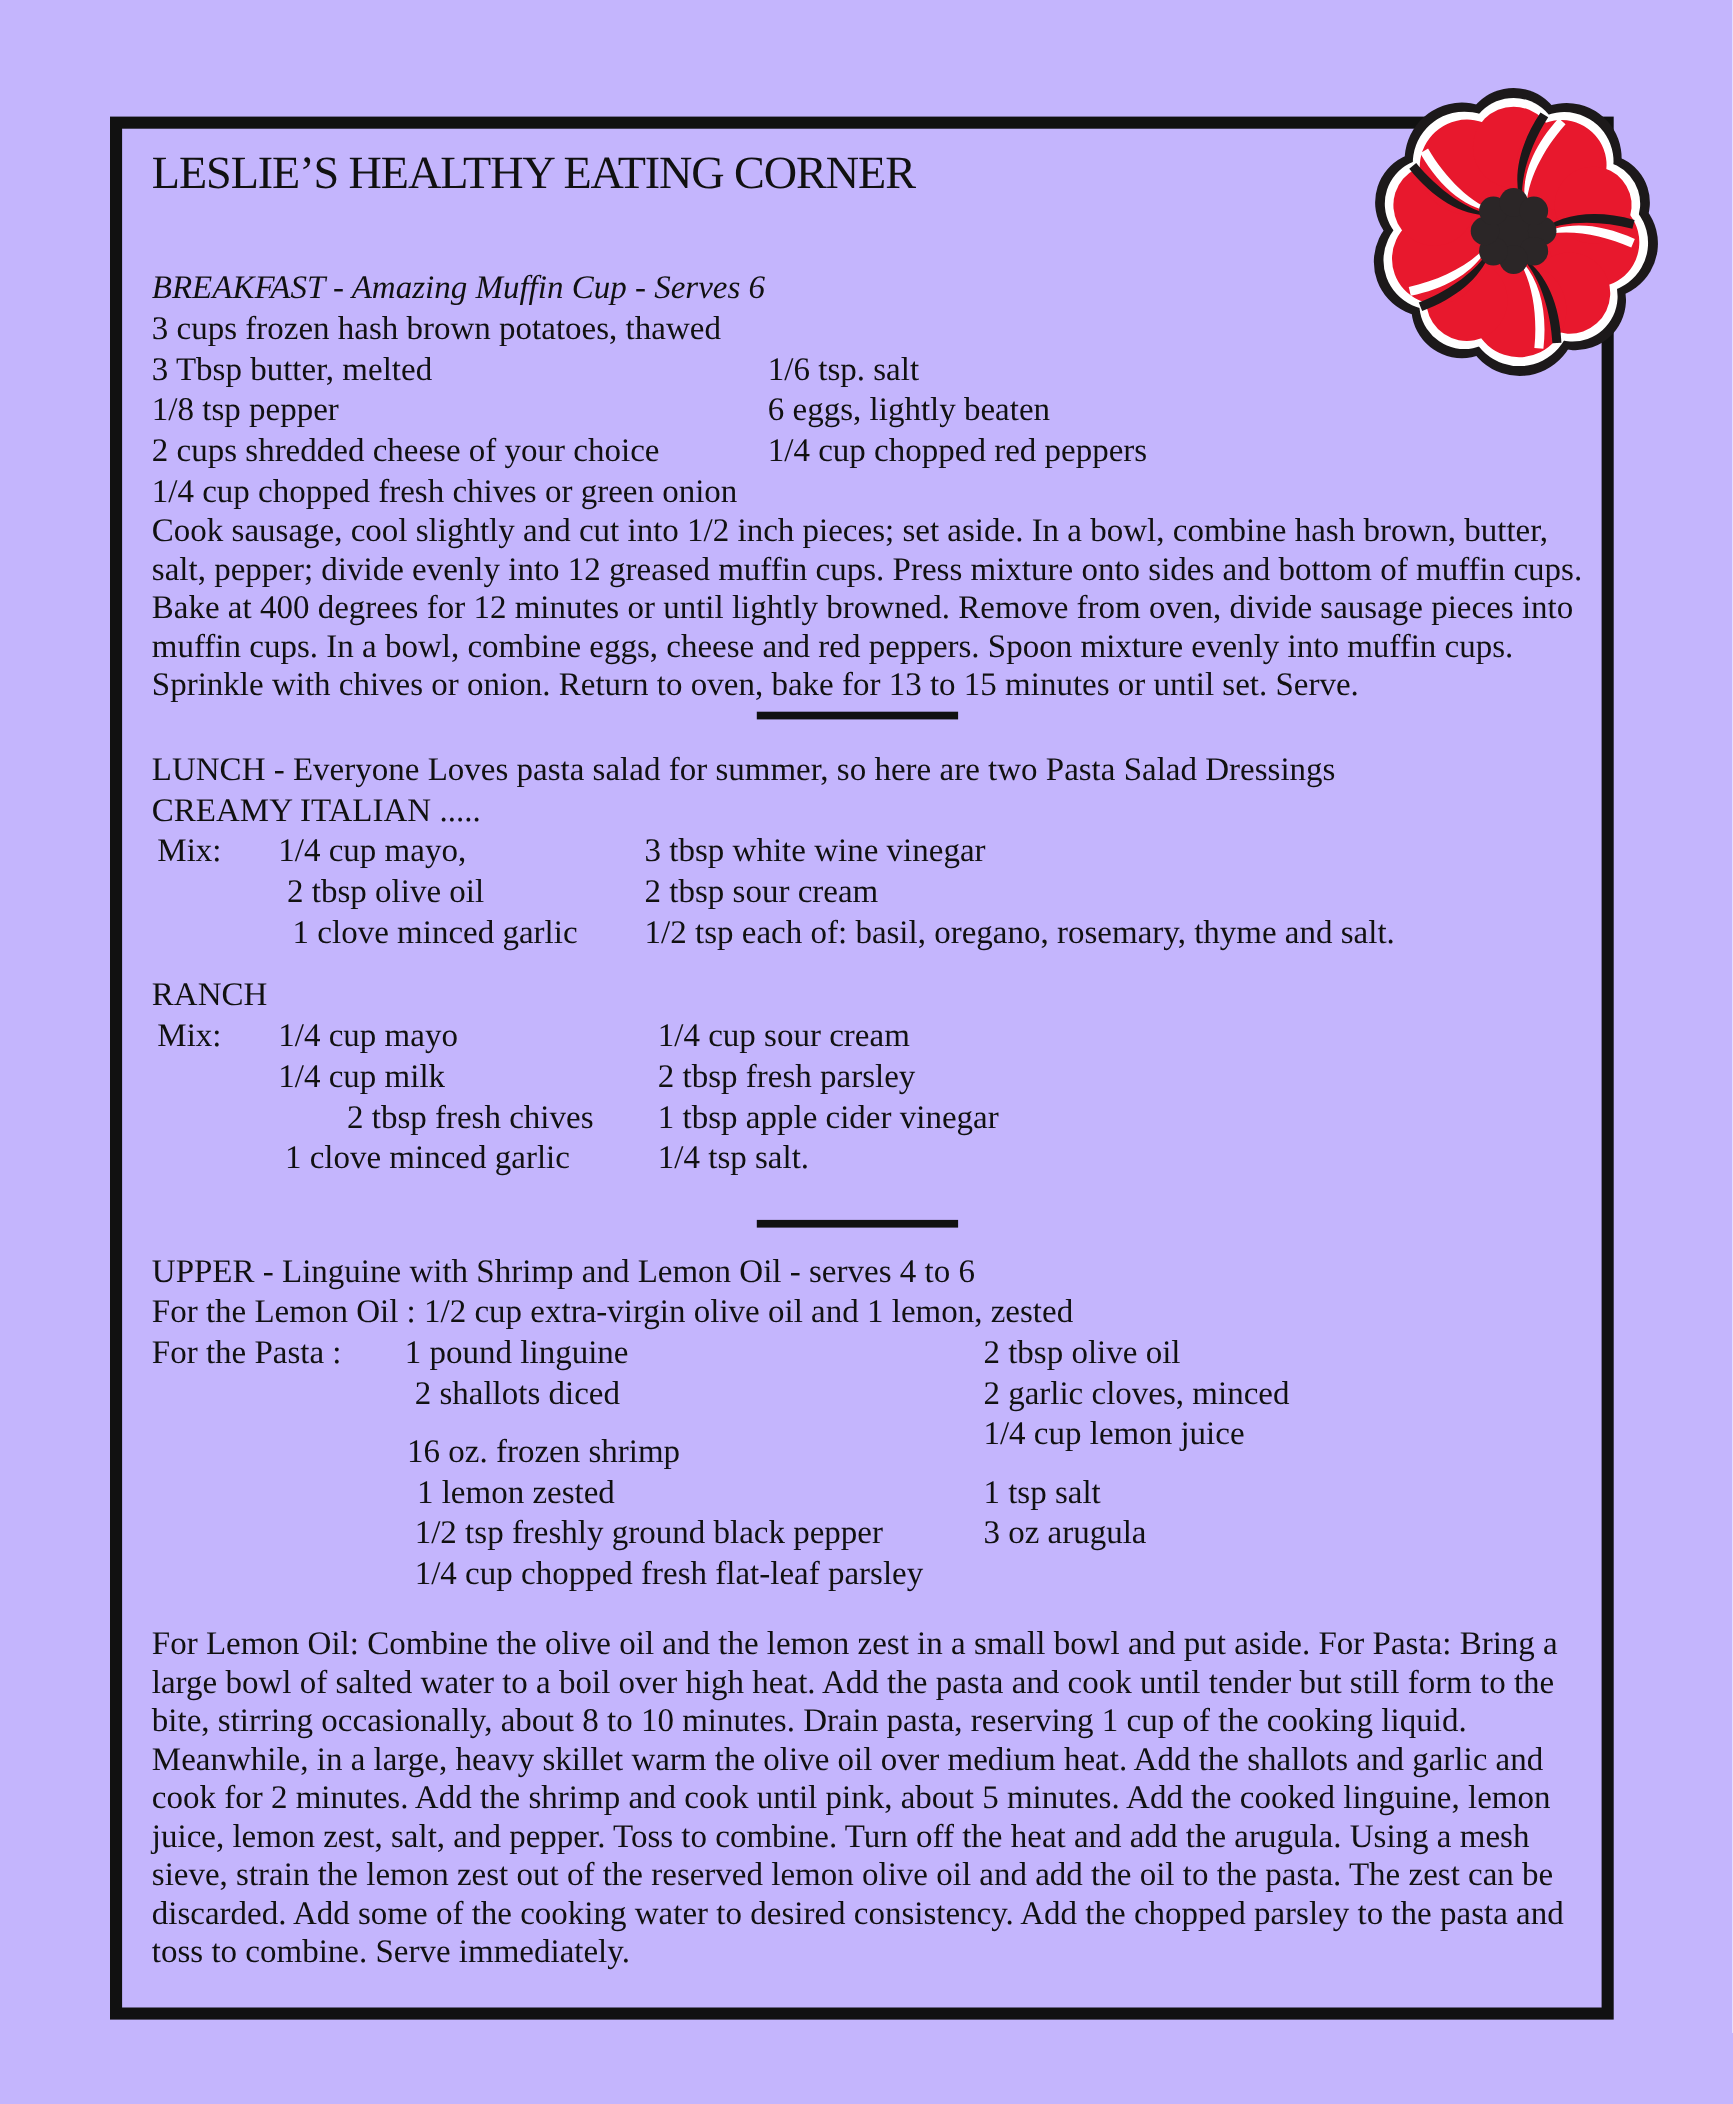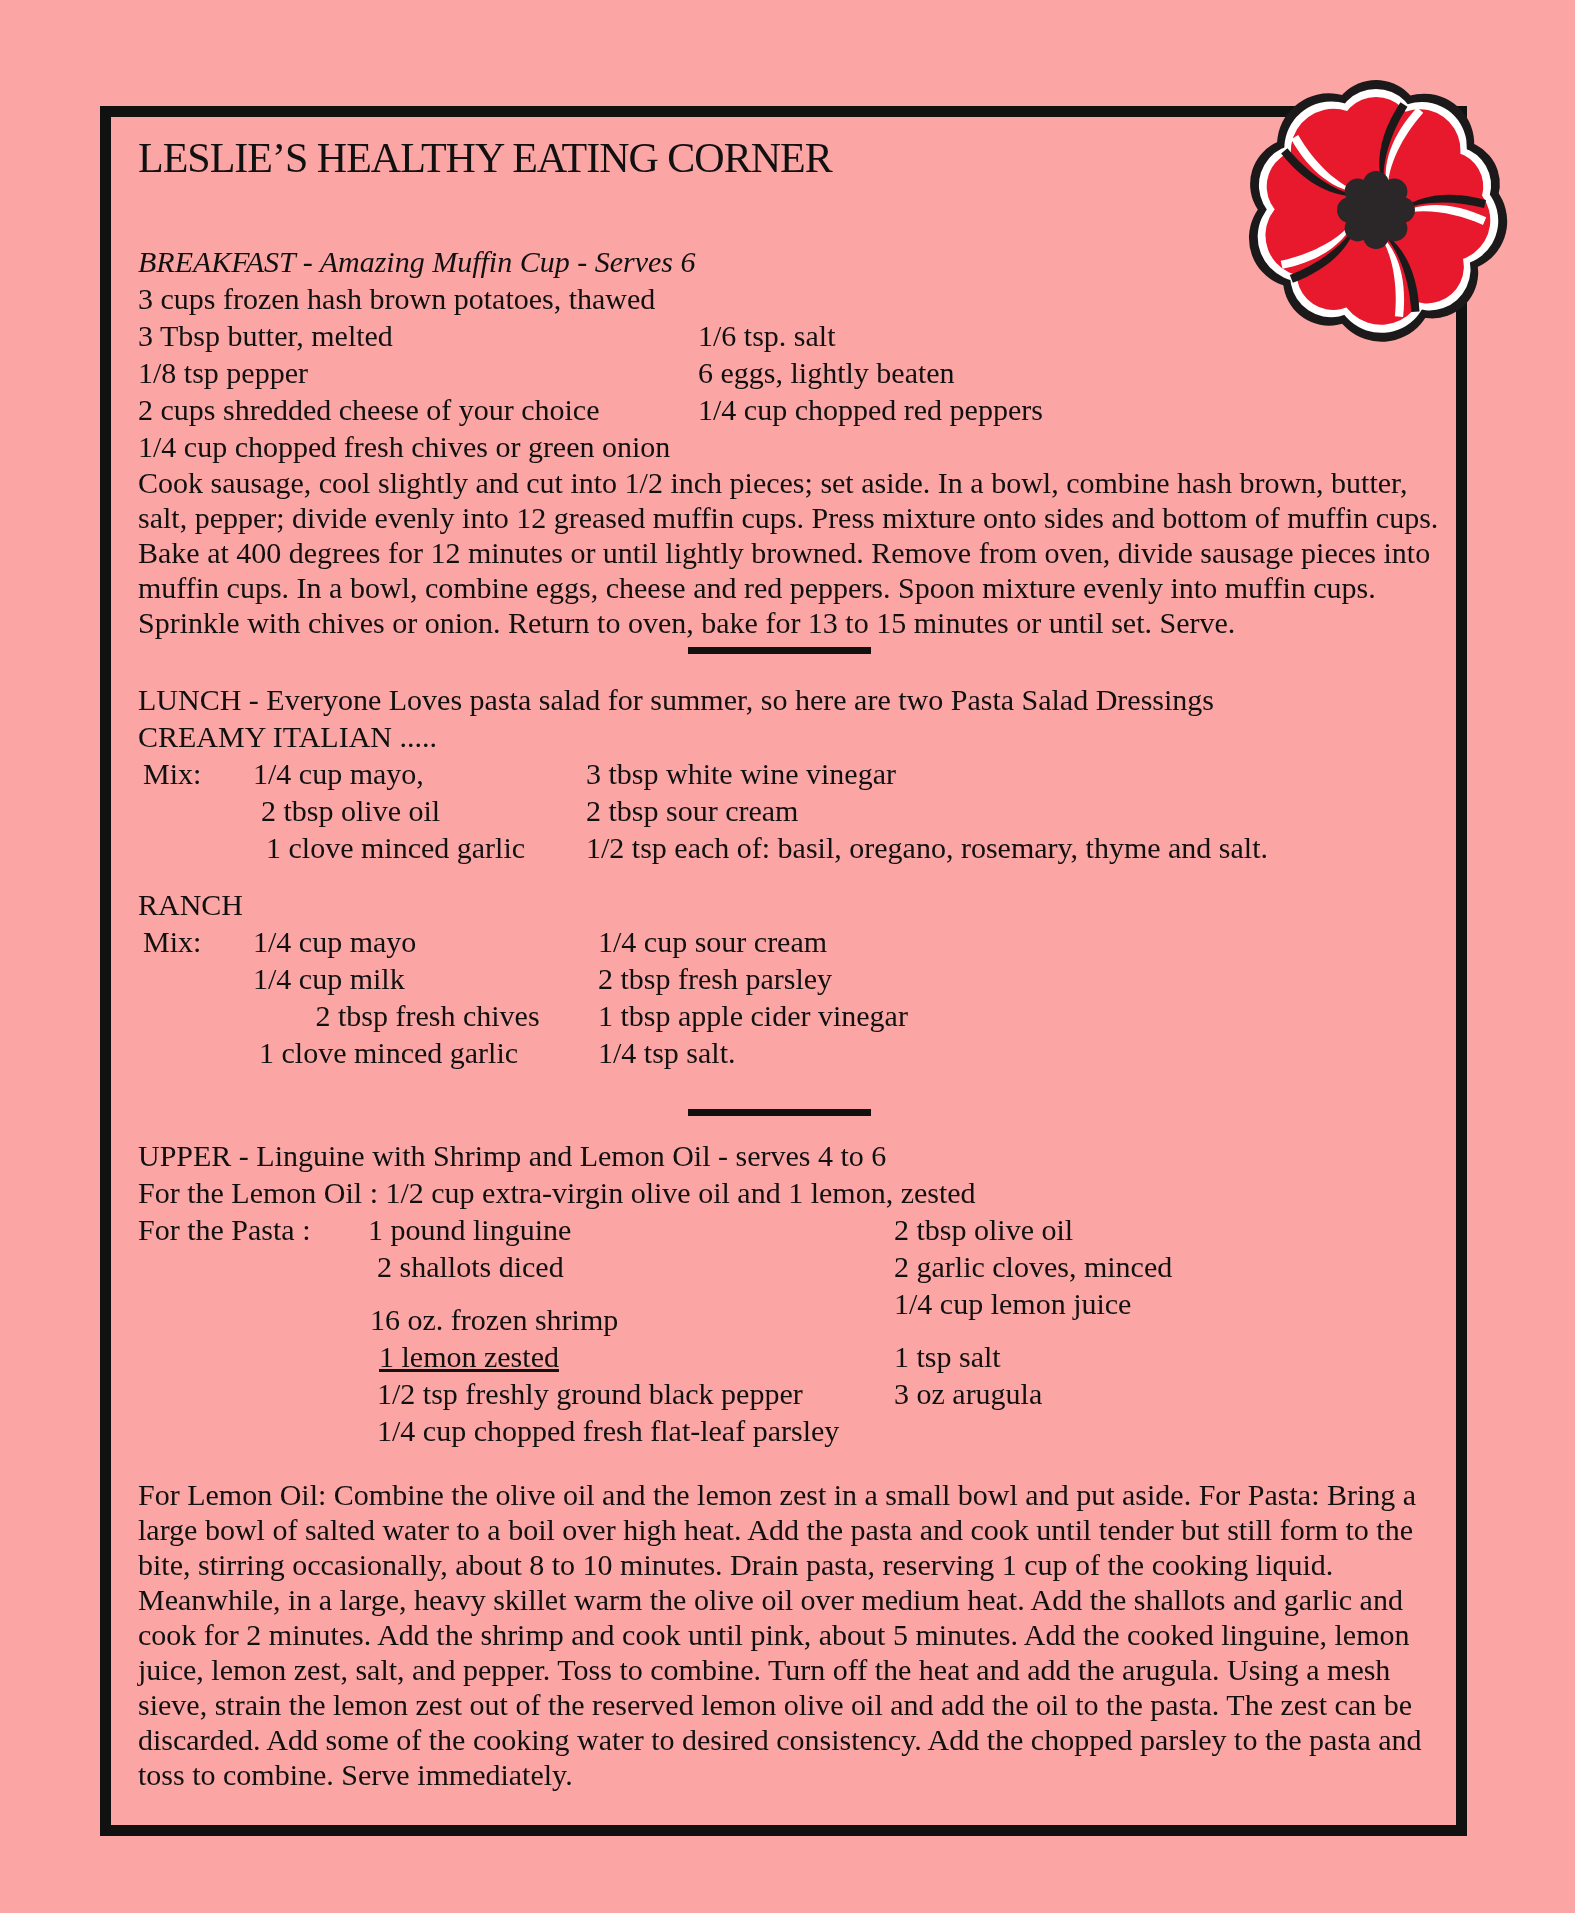--- a/index.html
+++ b/index.html
@@ -1,16 +1,16 @@
 <!DOCTYPE html>
 <html><head>
 <meta charset="utf-8">
 <style>
   html,body{margin:0;padding:0;background:#ffffff;}
-  .page{position:relative;width:1575px;height:1913px;background:#fca5a5;overflow:hidden;
+  .page{position:relative;width:1575px;height:1913px;background:#c4b5fd;overflow:hidden;
         font-family:"Liberation Serif","DejaVu Serif",serif;color:#111111;}
   .frame{position:absolute;left:100px;top:106px;width:1367px;height:1730px;
          border:11px solid #111111;box-sizing:border-box;
          padding:16px 12px 0 27px;}
   .title{font-size:42px;line-height:50px;letter-spacing:-1px;white-space:nowrap;}
   .h-line{font-size:30px;line-height:37px;white-space:nowrap;}
   .section-heading{margin-top:0;font-style:italic;}
   .bk-heading{margin-top:60px;}
   .row{display:grid;font-size:30px;line-height:37px;}
   .row .cell{white-space:nowrap;overflow:visible;}
@@ -18,21 +18,21 @@
   .cols-creamy{grid-template-columns:115px 333px 1fr;}
   .cols-ranch{grid-template-columns:115px 345px 1fr;}
   .cols-supper{grid-template-columns:190px 486px 1fr;gap:40px;}
   .mix-label{padding-left:5px;}
   .creamy .row:nth-child(2) .ing-l{padding-left:8px;}
   .creamy .row:nth-child(3) .ing-l{padding-left:13px;}
   .ranch .row:nth-child(3) .ing-l{padding-left:4px;text-align:center;}
   .ranch .row:nth-child(4) .ing-l{padding-left:6px;}
   .supper-rows .row:nth-child(2) .ing-l{padding-left:9px;}
   .supper-rows .row:nth-child(3) .ing-l{padding-left:2px;margin-top:16px;}
-  .supper-rows .row:nth-child(4) .ing-l{padding-left:11px;text-decoration:underline;}
+  .supper-rows .row:nth-child(4) .ing-l{padding-left:11px;}
   .supper-rows .row:nth-child(5) .ing-l{padding-left:9px;}
   .supper-rows .row:nth-child(6) .ing-l{padding-left:9px;}
   .para{font-size:30px;line-height:35px;width:1315px;text-align:left;}
   .divider{width:183px;height:7px;background:#111111;margin-left:550px;}
   .divider-1{margin-top:7px;}
   .divider-2{margin-top:38px;}
   .lunch-heading{margin-top:27px;}
   .ranch-name{margin-top:20px;}
   .supper-heading{margin-top:21px;}
   .final-para{margin-top:28px;}

